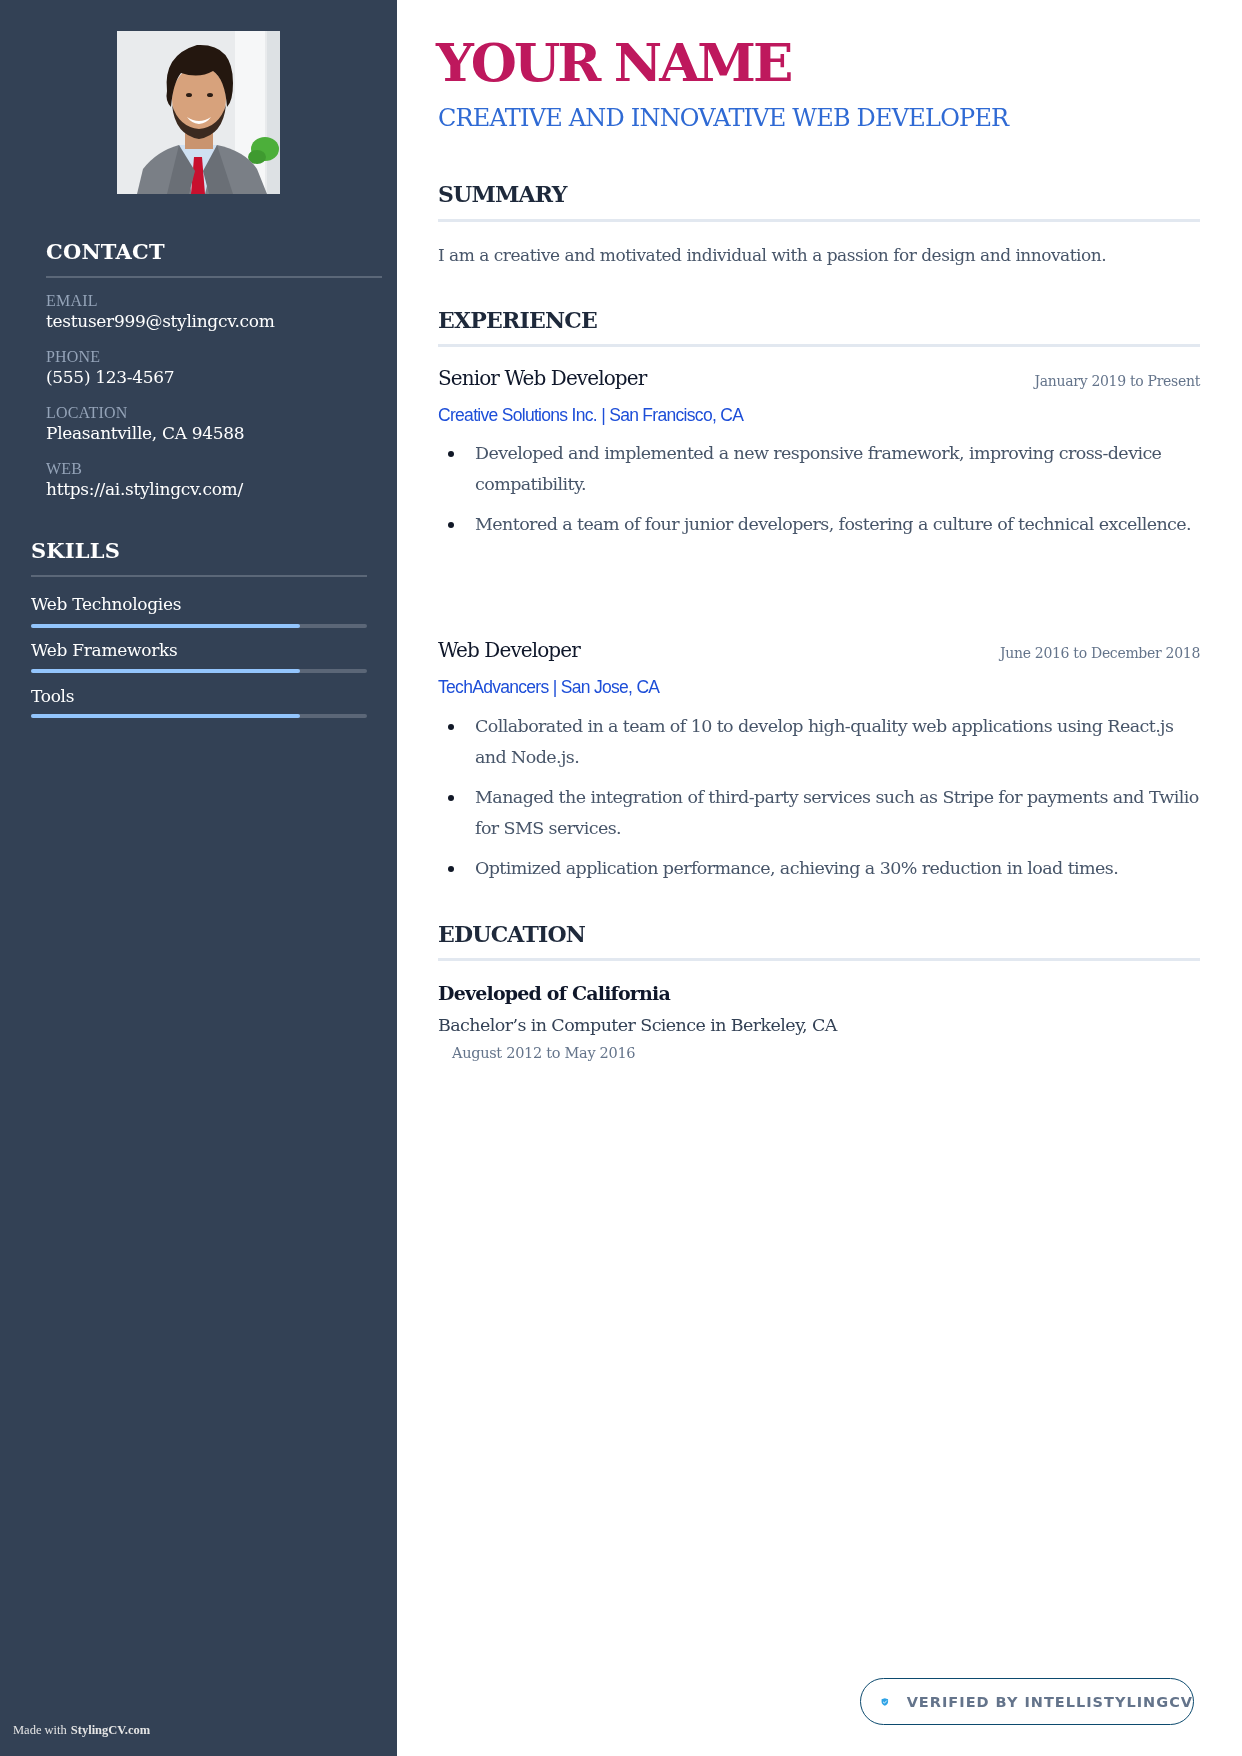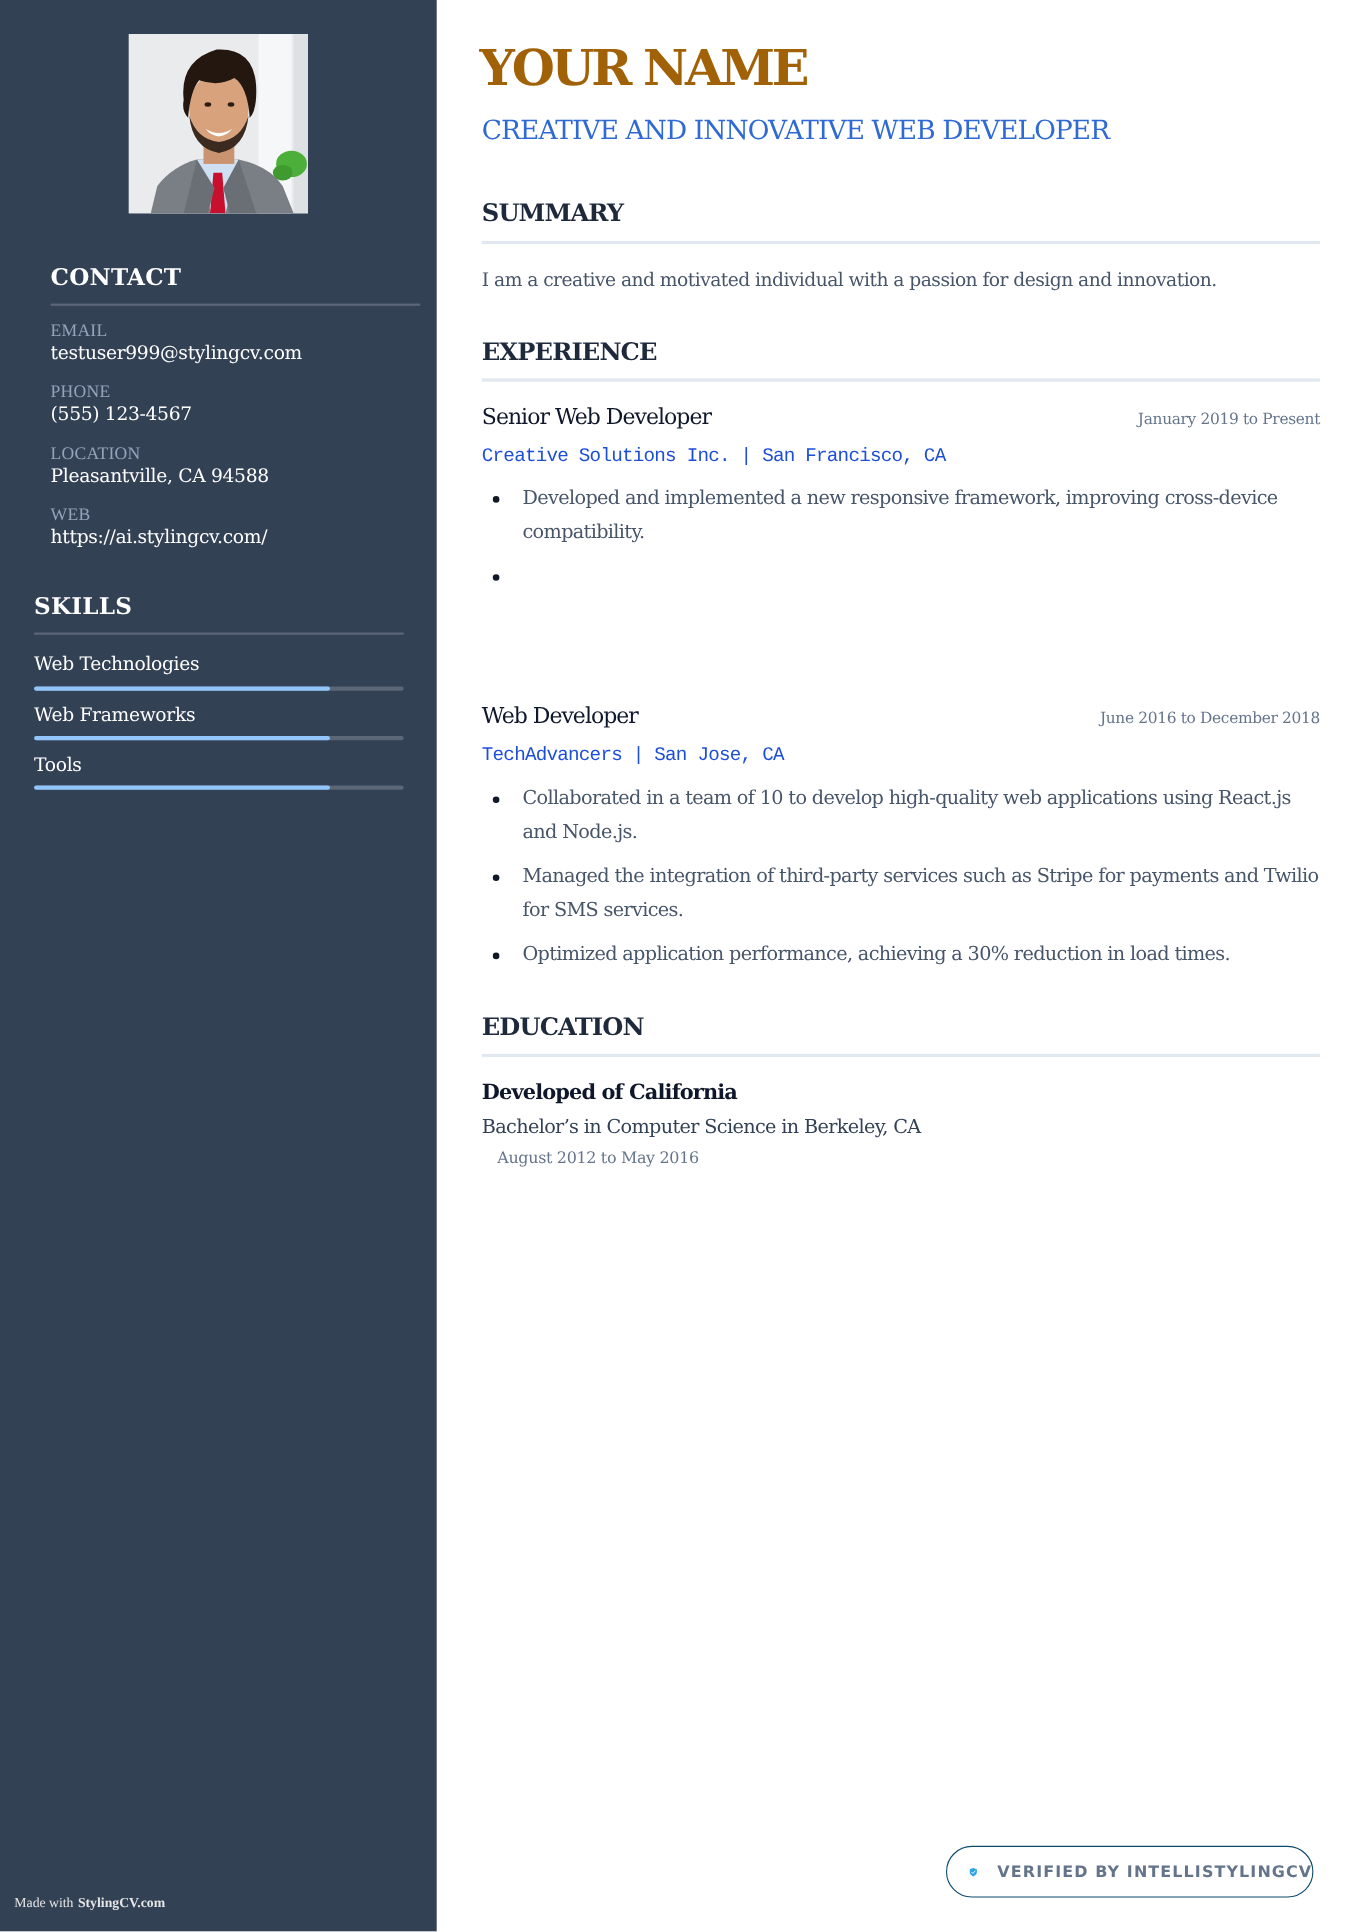--- a/index.html
+++ b/index.html
@@ -20,31 +20,31 @@
 
   .skill { position: absolute; left: 0; width: 336px; }
   .skill-name { font-family: "DejaVu Serif", serif; font-size: 17px; color: #ffffff; line-height: 22px; letter-spacing: -0.3px; }
   .skill-track { position: absolute; left: 0; width: 336px; height: 4px; border-radius: 2px; background: #5b6677; }
   .skill-fill { height: 4px; border-radius: 2px; background: #93c5fd; }
 
   .made-with { position: absolute; left: 13px; top: 1723px; font-family: Liberation Serif, serif; font-size: 12.5px; color: #e5e5e5; white-space: nowrap; }
   .made-with b { font-weight: bold; margin-left: 4px; }
 
   .main { position: absolute; left: 438px; top: 0; width: 762px; }
-  .name { position: absolute; left: -2px; top: 34px; font-family: "DejaVu Serif", serif; font-weight: bold; font-size: 45px; color: #a16207; letter-spacing: -3px; line-height: 56px; white-space: nowrap; }
+  .name { position: absolute; left: -2px; top: 34px; font-family: "DejaVu Serif", serif; font-weight: bold; font-size: 53px; color: #be185d; letter-spacing: -3px; line-height: 56px; white-space: nowrap; }
   .title { position: absolute; left: 0; top: 102px; font-family: "DejaVu Serif", serif; font-size: 24px; color: #2f6ad4; line-height: 32px; white-space: nowrap; letter-spacing: -0.8px; }
 
   .sec-heading { position: absolute; left: 0; font-family: "DejaVu Serif", serif; font-weight: bold; font-size: 22px; color: #1e293b; line-height: 28px; letter-spacing: -0.8px; }
   .sec-divider { position: absolute; left: 0; width: 762px; height: 3px; background: #e2e8f0; }
 
   .body-text { position: absolute; left: 0; font-family: "DejaVu Serif", serif; font-size: 17px; color: #475569; line-height: 22px; white-space: nowrap; letter-spacing: -0.5px; }
 
   .job-title { position: absolute; left: 0; font-family: "DejaVu Serif", serif; font-size: 20px; color: #0f172a; line-height: 26px; white-space: nowrap; letter-spacing: -0.9px; }
   .job-date { position: absolute; right: 0; font-family: "DejaVu Serif", serif; font-size: 14px; color: #64748b; line-height: 20px; white-space: nowrap; letter-spacing: -0.3px; }
-  .job-company { position: absolute; left: 0; font-family: Liberation Mono, monospace; font-size: 17.5px; color: #1d4ed8; line-height: 24px; white-space: nowrap; letter-spacing: -0.7px; }
+  .job-company { position: absolute; left: 0; font-family: Liberation Sans, sans-serif; font-size: 17.5px; color: #1d4ed8; line-height: 24px; white-space: nowrap; letter-spacing: -0.7px; }
 
   .bullets { position: absolute; left: 0; width: 762px; list-style: none; }
   .bullet { position: relative; padding-left: 37px; font-family: "DejaVu Serif", serif; font-size: 17.5px; color: #475569; line-height: 31px; letter-spacing: -0.6px; margin-bottom: 9px; }
   .bullet-dot { position: absolute; left: 10px; top: 13px; width: 6px; height: 6px; border-radius: 50%; background: #111827; }
 
   .edu-school { position: absolute; left: 0; font-family: "DejaVu Serif", serif; font-weight: bold; font-size: 19px; color: #0f172a; line-height: 26px; white-space: nowrap; letter-spacing: -0.8px; }
   .edu-degree { position: absolute; left: 0; font-family: "DejaVu Serif", serif; font-size: 17.5px; color: #334155; line-height: 24px; white-space: nowrap; letter-spacing: -0.6px; }
   .edu-date { position: absolute; left: 0; font-family: "DejaVu Serif", serif; font-size: 14.5px; color: #64748b; line-height: 20px; white-space: nowrap; letter-spacing: -0.3px; }
 
   .verified { position: absolute; left: 860px; top: 1678px; width: 334px; height: 47px; border: 1px solid #0c4a6e; border-radius: 24px; background: #ffffff; display: flex; align-items: center; }
@@ -136,21 +136,21 @@
 
   <h2 class="sec-heading" style="top:306px;">EXPERIENCE</h2>
   <div class="sec-divider" style="top:344px;"></div>
 
   <div>
     <div class="job-title" style="top:365px;">Senior Web Developer</div>
     <div class="job-date" style="top:371px;">January 2019 to Present</div>
     <div class="job-company" style="top:403px;">Creative Solutions Inc. | San Francisco, CA</div>
     <ul class="bullets" style="top:438px;">
       <li class="bullet"><span class="bullet-dot"></span><span>Developed and implemented a new responsive framework, improving cross-device compatibility.</span></li>
-      <li class="bullet"><span class="bullet-dot"></span></li>
+      <li class="bullet"><span class="bullet-dot"></span><span>Mentored a team of four junior developers, fostering a culture of technical excellence.</span></li>
     </ul>
   </div>
 
   <div>
     <div class="job-title" style="top:637px;">Web Developer</div>
     <div class="job-date" style="top:643px;">June 2016 to December 2018</div>
     <div class="job-company" style="top:675px;">TechAdvancers | San Jose, CA</div>
     <ul class="bullets" style="top:711px;">
       <li class="bullet"><span class="bullet-dot"></span><span>Collaborated in a team of 10 to develop high-quality web applications using React.js and Node.js.</span></li>
       <li class="bullet"><span class="bullet-dot"></span><span>Managed the integration of third-party services such as Stripe for payments and Twilio for SMS services.</span></li>

